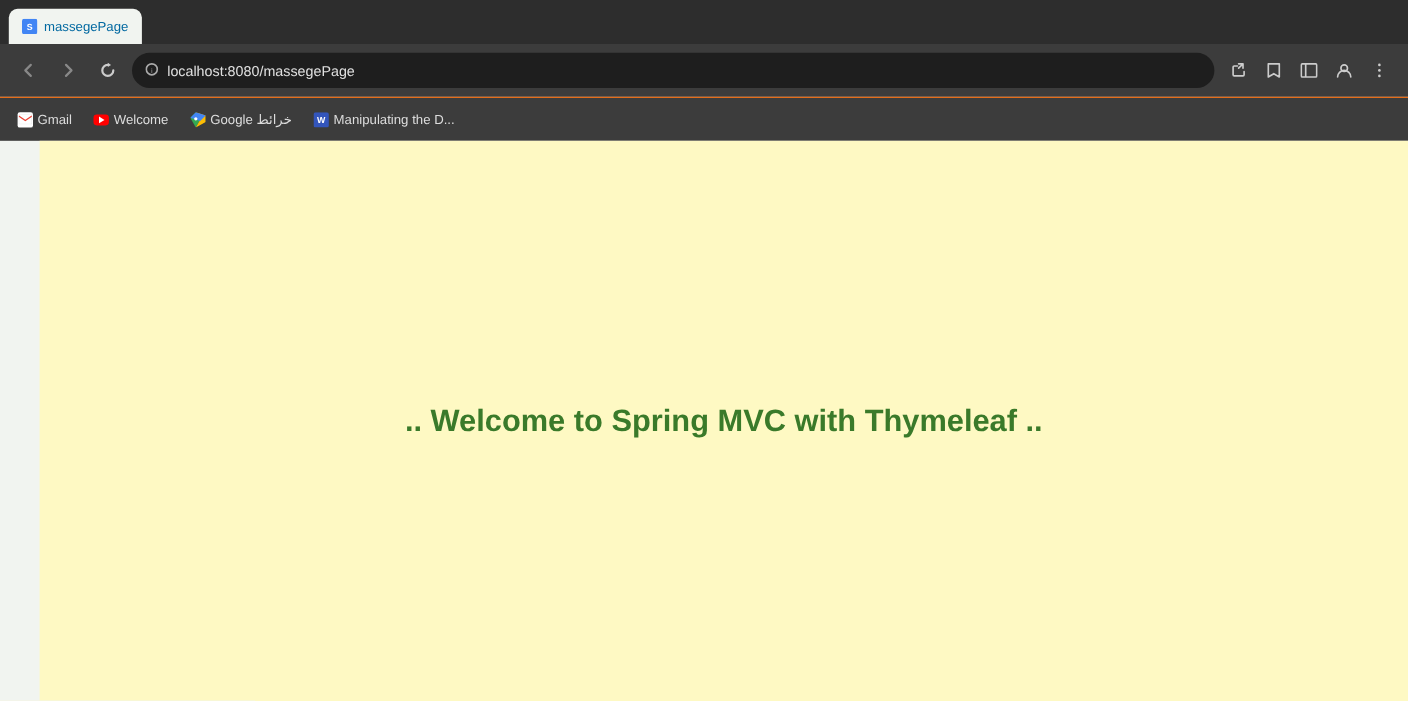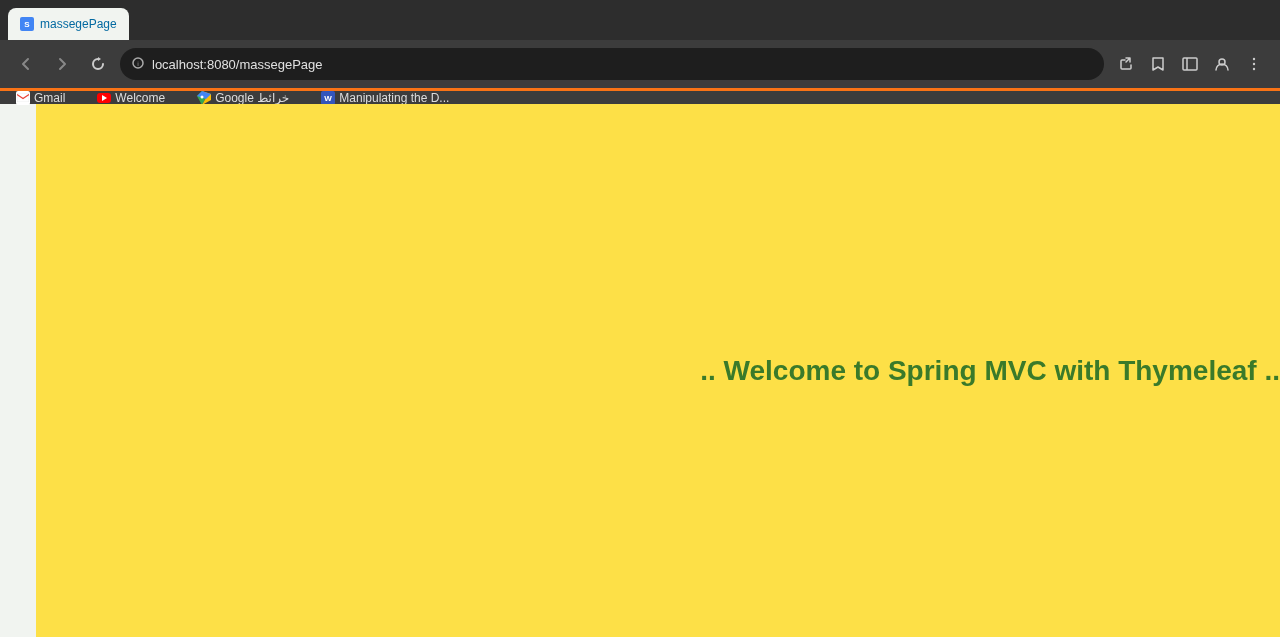--- a/index.html
+++ b/index.html
@@ -128,26 +128,26 @@
       display: flex;
       align-items: center;
       justify-content: center;
       color: #ccc;
       font-size: 14px;
     }
 
     
     .bookmarks-bar {
       background: #3c3c3c;
-      height: 16px;
+      height: 40px;
       display: flex;
       align-items: center;
       padding: 0 8px;
-      gap: 16px;
-      border-top: 3px solid #f97316;
+      gap: 4px;
+      border-top: 1px solid #f97316;
       flex-shrink: 0;
     }
 
     .bookmark-item {
       display: flex;
       align-items: center;
       gap: 4px;
       padding: 3px 8px;
       border-radius: 4px;
       cursor: pointer;
@@ -162,24 +162,24 @@
       flex-shrink: 0;
       display: flex;
       align-items: center;
       justify-content: center;
       font-size: 10px;
     }
 
     
     .page-content {
       flex: 1;
-      background: #fde047;
-      display: flex;
-      align-items: center;
-      justify-content: flex-end;
+      background: #fef9c3;
+      display: flex;
+      align-items: center;
+      justify-content: center;
       margin-left: 36px;
     }
 
     .welcome-text {
       color: #3a7a2a;
       font-size: 28px;
       font-weight: bold;
       text-align: center;
     }
 

